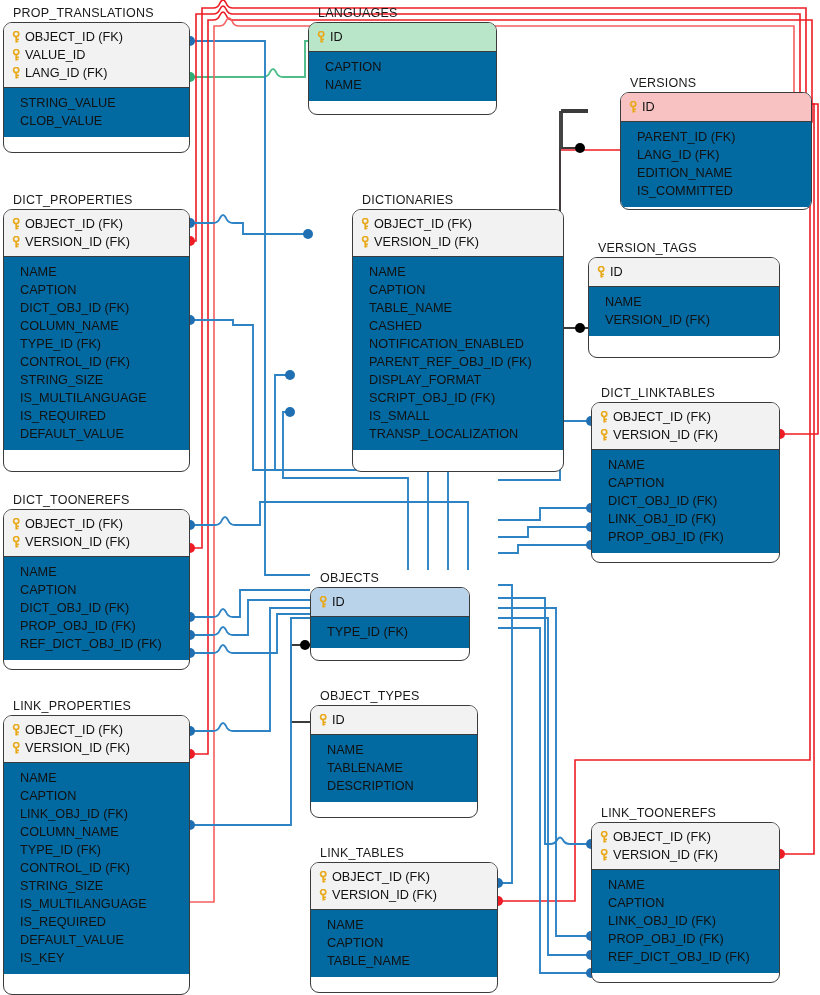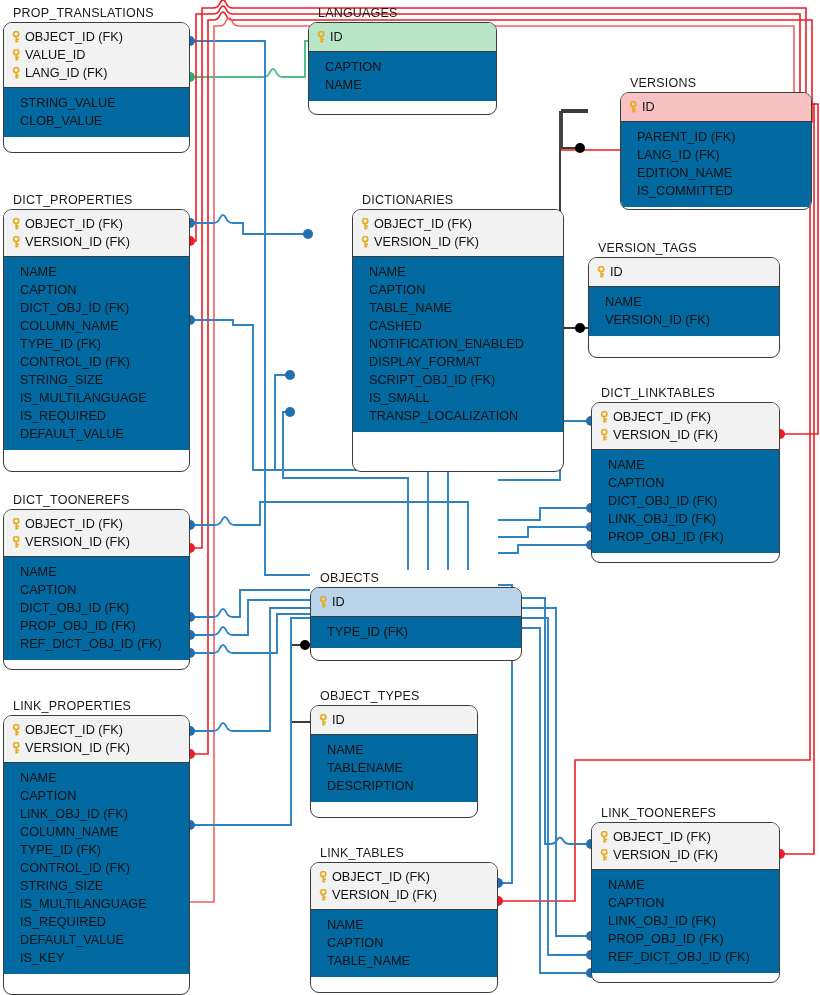--- a/index.html
+++ b/index.html
@@ -330,20 +330,23 @@
             <div class="row">
               <span>TABLE_NAME</span>
             </div>
             <div class="row">
               <span>CASHED</span>
             </div>
             <div class="row">
               <span>NOTIFICATION_ENABLED</span>
             </div>
             <div class="row">
+              <span>PARENT_REF_OBJ_ID (FK)</span>
+            </div>
+            <div class="row">
               <span>DISPLAY_FORMAT</span>
             </div>
             <div class="row">
               <span>SCRIPT_OBJ_ID (FK)</span>
             </div>
             <div class="row">
               <span>IS_SMALL</span>
             </div>
             <div class="row">
               <span>TRANSP_LOCALIZATION</span>
@@ -452,21 +455,21 @@
             </div>
             <div class="row">
               <span>PROP_OBJ_ID (FK)</span>
             </div>
             <div class="row">
               <span>REF_DICT_OBJ_ID (FK)</span>
             </div>
           </div>
         </div>
       </div>
-      <div class="table" style="left: 310px; top: 570px; width: 212px; height: 91px;">
+      <div class="table" style="left: 310px; top: 570px; width: 160px; height: 91px;">
         <div class="tname">OBJECTS</div>
         <div class="box">
           <div class="hdr blue">
             <div class="row">
               <svg class="key" viewBox="0 0 11 13">
                 <circle cx="5.2" cy="3.1" r="2.6" fill="none" stroke="#e8a91d" stroke-width="1.7"></circle>
                 <path d="M5.2 5.5 V11.6" stroke="#e8a91d" stroke-width="1.7" fill="none"></path>
                 <path d="M5.2 8.2 H8.0" stroke="#e8a91d" stroke-width="1.6" fill="none"></path>
                 <path d="M5.2 10.4 H7.4" stroke="#e8a91d" stroke-width="1.6" fill="none"></path>
               </svg>

